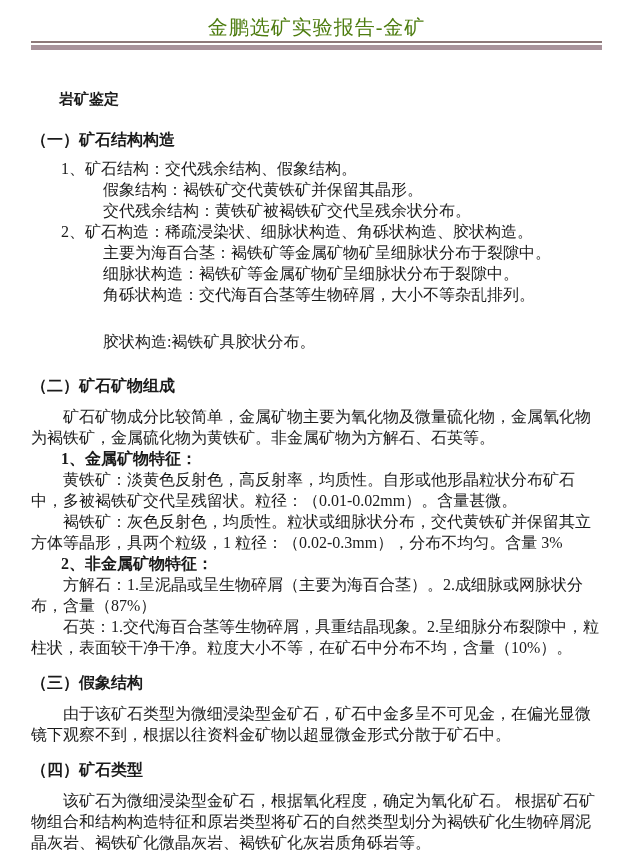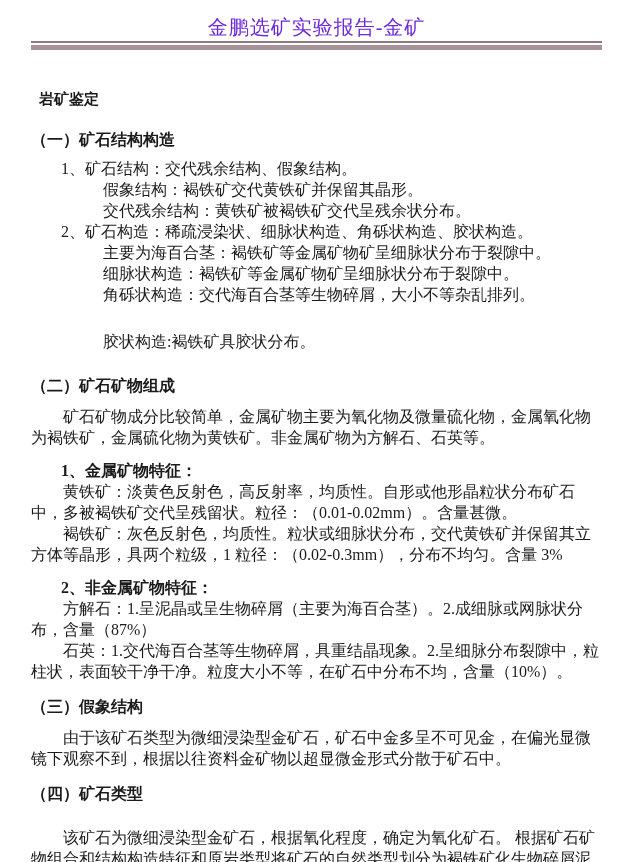--- a/index.html
+++ b/index.html
@@ -8,50 +8,50 @@
     width:633px; height:862px;
     background:#ffffff;
     font-family:"Liberation Serif","DejaVu Serif",serif;
     color:#1b1b1b;
     overflow:hidden;
   }
   .header { text-align:center; padding-top:15px; }
   .doc-title {
     font-size:20px;
     line-height:24px;
-    color:#6d28d9;
+    color:#4d7c0f;
     letter-spacing:1px;
     font-weight:normal;
   }
   .header-rule { margin:2px 31px 0 31px; }
   .rule-thin  { height:2px; background:#8d7979; }
   .rule-gap   { height:2px; background:#ffffff; }
   .rule-thick { height:5px; background:#a8939b; }
 
   .content { padding:0 30px 0 31px; font-size:16px; line-height:21px; }
 
   .main-heading {
     font-size:15px; font-weight:bold;
-    margin:39px 0 0 8px; line-height:20px;
+    margin:39px 0 0 28px; line-height:20px;
   }
   .sec-heading {
     font-size:16px; font-weight:bold; line-height:23px;
   }
   .sec1-heading { margin:19px 0 7px 0; }
   .sec2-heading { margin:22px 0 9px 0; }
   .sec3-heading { margin:13px 0 9px 0; }
-  .sec4-heading { margin:13px 0 22px 0; }
+  .sec4-heading { margin:13px 0 9px 0; }
 
   .line { white-space:normal; }
   .ind1 { padding-left:30px; }
   .ind2 { padding-left:72px; }
   .gap-above { margin-top:26px; }
   .lbl { font-weight:normal; }
   .para { text-indent:32px; }
-  .sub-heading { font-weight:bold; padding-left:30px;margin-top:12px; }
+  .sub-heading { font-weight:bold; padding-left:30px; }
 </style>
 </head>
 <body>
 
 <div class="page">
 
   <div class="header">
     <div class="doc-title">金鹏选矿实验报告-金矿</div>
     <div class="header-rule">
       <div class="rule-thin"></div>

